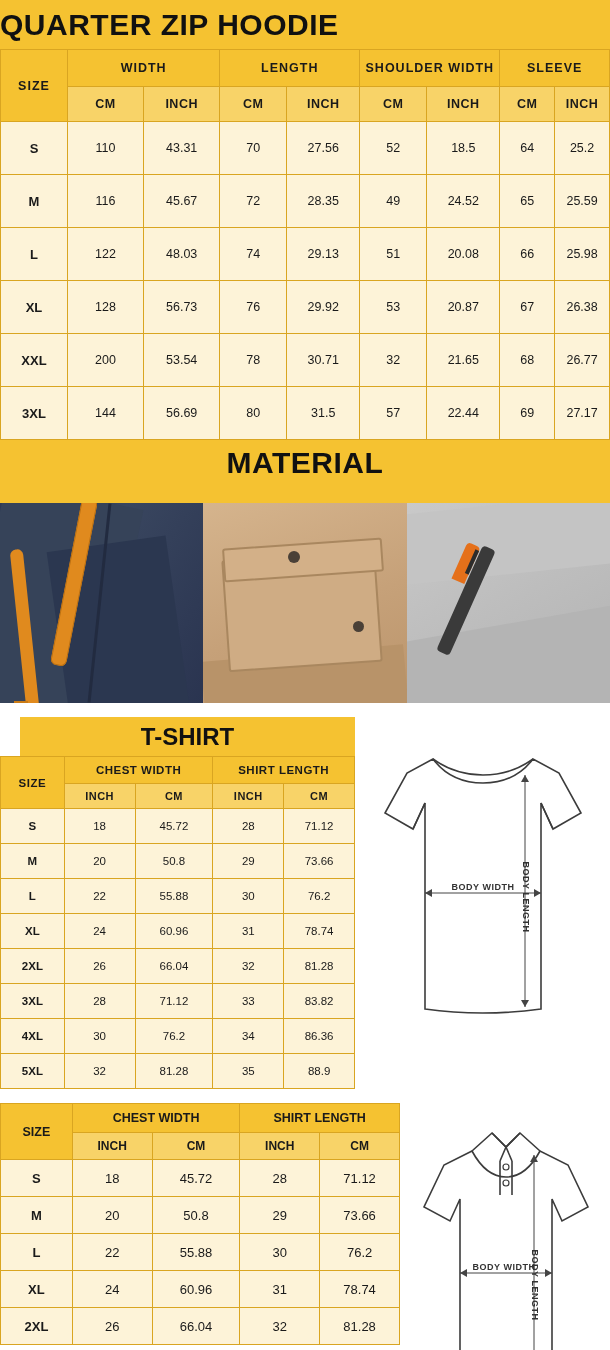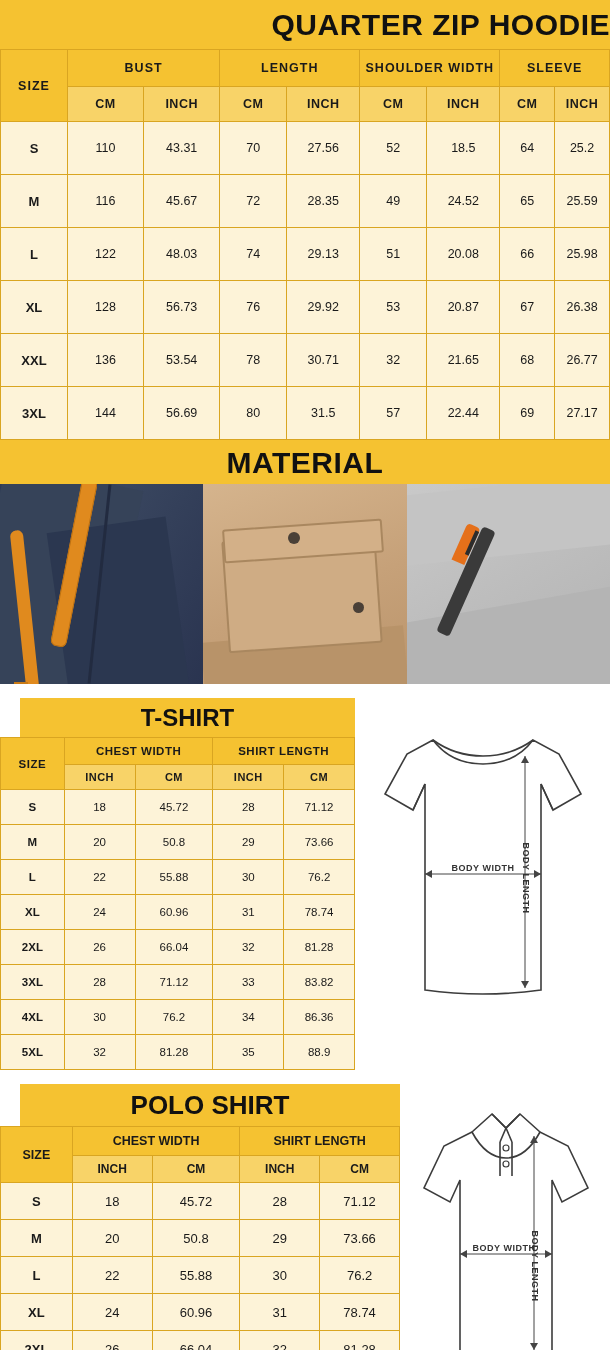--- a/index.html
+++ b/index.html
@@ -7,21 +7,21 @@
     width:610px;
     background:#ffffff;
     font-family:"Liberation Sans", sans-serif;
     color:#1a1a1a;
   }
   .page{width:610px;position:relative;}
 
   
   .hoodie-title{
     background:#f5c231;
-    text-align:right;
+    text-align:left;
     font-size:30px;
     font-weight:bold;
     letter-spacing:0.5px;
     padding:8px 0 7px 0;
     color:#111;
   }
   table.grid{
     border-collapse:collapse;
     width:100%;
     table-layout:fixed;
@@ -61,21 +61,21 @@
     font-size:12.5px;
     height:50px;
   }
 
   
   .material-title{
     background:#f5c231;
     text-align:center;
     font-size:30px;
     font-weight:bold;
-    padding:6px 0 4px 0;
+    padding:6px 0 23px 0;
     color:#111;
     letter-spacing:0.5px;
   }
   .material-row{display:flex;width:100%;height:200px;}
   .material-cell{flex:1 1 33.333%;position:relative;overflow:hidden;}
 
   
   .ph1{background:linear-gradient(120deg,#2e3a55 0%,#39465f 40%,#2a3450 100%);}
   .ph1 .fold1{position:absolute;left:-20px;top:-10px;width:140px;height:240px;background:#364359;transform:rotate(12deg);}
   .ph1 .fold2{position:absolute;left:60px;top:40px;width:120px;height:200px;background:#2b3750;transform:rotate(-8deg);}
@@ -152,21 +152,21 @@
       <col style="width:11%">
         <col style="width:12%">
         <col style="width:11%">
       <col style="width:12%">
         <col style="width:9%">
         <col style="width:9%">
     </colgroup>
     <tbody>
       <tr>
         <td class="hdr" rowspan="2">SIZE</td>
-        <td class="hdr" colspan="2">BUST</td>
+        <td class="hdr" colspan="2">WIDTH</td>
         <td class="hdr" colspan="2">LENGTH</td>
         <td class="hdr" colspan="2">SHOULDER WIDTH</td>
         <td class="hdr" colspan="2">SLEEVE</td>
       </tr>
       <tr>
         <td class="sub">CM</td>
         <td class="sub">INCH</td>
         <td class="sub">CM</td>
         <td class="sub">INCH</td>
         <td class="sub">CM</td>
@@ -214,21 +214,21 @@
         <td class="val">56.73</td>
         <td class="val">76</td>
         <td class="val">29.92</td>
         <td class="val">53</td>
         <td class="val">20.87</td>
         <td class="val">67</td>
         <td class="val">26.38</td>
       </tr>
       <tr>
         <td class="sizecell">XXL</td>
-        <td class="val">136</td>
+        <td class="val">200</td>
         <td class="val">53.54</td>
         <td class="val">78</td>
         <td class="val">30.71</td>
         <td class="val">32</td>
         <td class="val">21.65</td>
         <td class="val">68</td>
         <td class="val">26.77</td>
       </tr>
       <tr>
         <td class="sizecell">3XL</td>
@@ -376,21 +376,20 @@
         <text class="diagram-label" x="128" y="173" text-anchor="middle">BODY WIDTH</text>
         <text class="diagram-label" x="168" y="180" text-anchor="middle" transform="rotate(90 168 180)">BODY LENGTH</text>
       </svg>
     </div>
   </div>
 
   <div class="gap"></div>
 
   <div class="split">
     <div class="tbl-side" style="width:400px">
-      <div class="sec-title polo-title">POLO SHIRT</div>
       <table class="grid polo-table">
         <colgroup>
             <col style="width:18%">
             <col style="width:20%">
             <col style="width:22%">
             <col style="width:20%">
             <col style="width:20%">
           </colgroup>
         <tbody>
           <tr>

